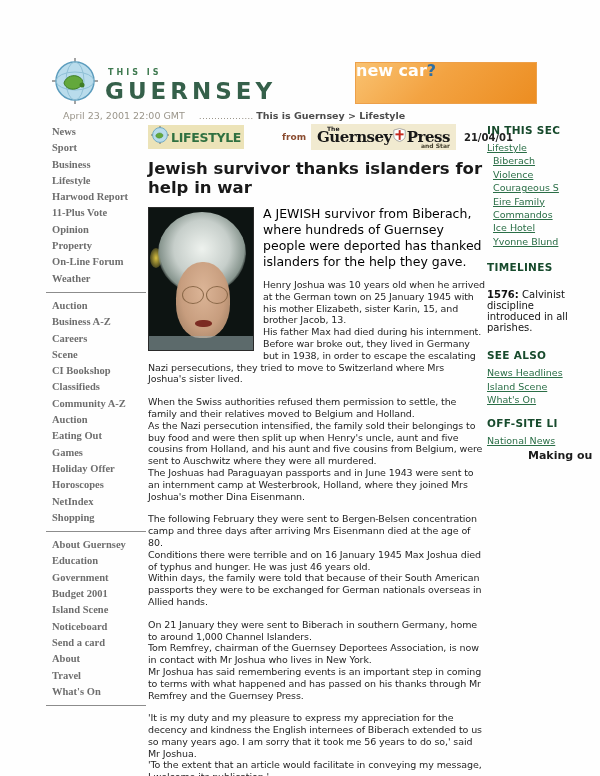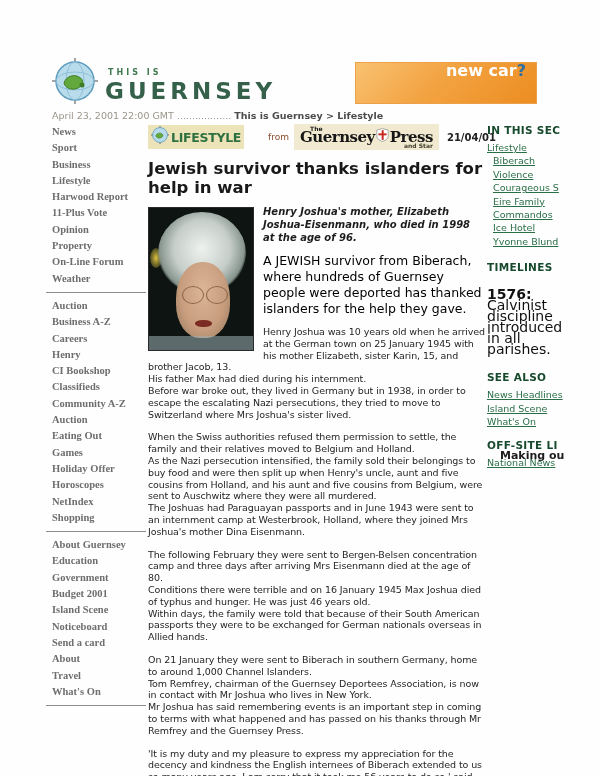--- a/index.html
+++ b/index.html
@@ -9,38 +9,38 @@
   
   .brand{position:absolute;left:52px;top:58px;display:flex;align-items:center;}
   .brand-text{margin-left:7px;margin-top:6px;}
   .brand-tagline{display:block;font-size:8px;font-weight:bold;letter-spacing:3px;color:#3f7a50;margin-left:3px;}
   .brand-name{display:block;font-size:23px;font-weight:bold;letter-spacing:4px;color:#35604a;margin-top:1px;}
 
   .ad{position:absolute;left:355px;top:62px;width:182px;height:42px;
       background:linear-gradient(135deg,#f9c271 0%,#f3a342 45%,#ec8d21 100%);
       border:1px solid #eda04a;box-sizing:border-box;}
   .ad-line1{display:block;font-size:14.5px;font-weight:bold;color:#2f6fa3;margin:4px 0 0 8px;}
-  .ad-line2{display:block;font-size:16px;font-weight:bold;color:#ffffff;text-align:right;margin:-2px 10px 0 0;}
+  .ad-line2{display:block;font-size:16px;font-weight:bold;color:#ffffff;margin:-2px 20px 0 0;}
   .ad-q{color:#2f6fa3;}
 
   .dateline{position:absolute;left:52px;top:110px;font-size:9.5px;white-space:nowrap;}
-  .dl-date,.dl-dots{color:#9a958a;}
+  .dl-date,.dl-dots{color:#9a958a;margin-left:11px;}
   .dl-crumb{color:#4c4c4c;font-weight:bold;text-align:center;}
 
   
   .sidebar{position:absolute;left:52px;top:124px;width:96px;font-family:Liberation Serif, serif;}
   .side-item{font-size:10.5px;font-weight:bold;color:#6e6e6e;line-height:16.3px;white-space:nowrap;cursor:pointer;}
   .side-div{border:none;border-top:1px solid #8c8c8c;margin:5px 0 5px -6px;width:100px;}
 
   
   .main{position:absolute;left:148px;top:124px;width:337px;}
   .section-bar{display:flex;align-items:center;height:26px;}
   .chip{display:flex;align-items:center;background:#ece3b8;width:112px;height:24px;padding:0 3px;box-sizing:border-box;}
   .chip-label{font-size:12.5px;font-weight:bold;color:#2f7040;letter-spacing:-0.3px;margin-left:2px;}
-  .from-label{font-size:9px;font-weight:normal;color:#8a4b2f;margin-left:24px;}
+  .from-label{font-size:9px;font-weight:bold;color:#8a4b2f;margin-left:38px;}
   .press{position:relative;display:flex;align-items:center;background:#f1ead0;height:26px;padding:0 6px 0 6px;margin-left:5px;}
   .press-name{font-family:"DejaVu Serif","Liberation Serif",serif;font-size:15px;font-weight:bold;color:#171717;letter-spacing:-0.5px;}
   .press-the{position:absolute;top:1px;left:16px;font-size:6px;font-weight:bold;color:#171717;}
   .press-sub{position:absolute;bottom:1px;right:6px;font-size:6px;font-weight:bold;color:#44402e;}
   .press-shield{margin:0 1px;}
   .bar-date{font-size:10px;font-weight:bold;color:#222;margin-left:8px;white-space:nowrap;}
 
   .headline{font-size:16.5px;line-height:19px;font-weight:bold;color:#191919;margin:9px 0 8px 0;}
 
   .photo{position:relative;float:left;width:104px;height:142px;background:#0d1412;border:1px solid #2a2a2a;
@@ -59,24 +59,24 @@
 
   .caption{font-size:10px;font-weight:bold;font-style:italic;line-height:13px;color:#1d1d1d;}
   .lead{font-size:12.5px;font-weight:normal;line-height:16px;color:#000000;margin:9px 0 9px 8px;}
   .body-p{font-size:9.5px;line-height:11.8px;color:#1f1f1f;margin:0 0 11px 0;white-space:pre-line;letter-spacing:-0.1px;}
 
   
   .rightcol{position:absolute;left:487px;top:124px;width:130px;}
   .r-head{font-size:10.5px;font-weight:bold;color:#174a2c;letter-spacing:.3px;white-space:nowrap;margin-bottom:6px;}
   .r-link{display:block;font-size:9.5px;color:#2a6e46;text-decoration:underline;line-height:11.4px;margin-bottom:2px;white-space:nowrap;cursor:pointer;}
   .r-indent{margin-left:6px;}
-  .tl-entry{width:84px;font-size:14px;line-height:11px;color:#111;margin:16px 0 0 0;}
+  .tl-entry{width:84px;font-size:10px;line-height:11px;color:#111;margin:16px 0 0 0;}
   .tl-year{font-weight:bold;}
   .mt14{margin-top:14px;} .mt16{margin-top:16px;} .mt12{margin-top:12px;}
-  .teaser{position:absolute;left:500px;top:449px;font-size:11px;font-weight:bold;color:#1c1c1c;white-space:nowrap;}
+  .teaser{position:absolute;left:528px;top:449px;font-size:11px;font-weight:bold;color:#1c1c1c;white-space:nowrap;}
 </style>
 </head>
 <body>
 
 <div class="page">
 
   <div class="brand">
     <span>
       <svg width="46" height="46" viewBox="0 0 46 46">
         <line x1="23" y1="0" x2="23" y2="46" stroke="#4a4a4a" stroke-width="1"></line>
@@ -112,21 +112,21 @@
     <div class="side-item">Harwood Report</div>
     <div class="side-item">11-Plus Vote</div>
     <div class="side-item">Opinion</div>
     <div class="side-item">Property</div>
     <div class="side-item">On-Line Forum</div>
     <div class="side-item">Weather</div>
     <hr class="side-div">
     <div class="side-item">Auction</div>
     <div class="side-item">Business A-Z</div>
     <div class="side-item">Careers</div>
-    <div class="side-item">Henry</div>
+    <div class="side-item">Scene</div>
     <div class="side-item">CI Bookshop</div>
     <div class="side-item">Classifieds</div>
     <div class="side-item">Community A-Z</div>
     <div class="side-item">Auction</div>
     <div class="side-item">Eating Out</div>
     <div class="side-item">Games</div>
     <div class="side-item">Holiday Offer</div>
     <div class="side-item">Horoscopes</div>
     <div class="side-item">NetIndex</div>
     <div class="side-item">Shopping</div>
@@ -179,21 +179,20 @@
     <div class="photo">
       <div class="ph-glow"></div>
       <div class="ph-hair"></div>
       <div class="ph-face"></div>
       <div class="ph-glass l"></div>
       <div class="ph-glass r"></div>
       <div class="ph-mouth"></div>
       <div class="ph-shoulder"></div>
     </div>
 
-    <div class="caption">Henry Joshua's mother, Elizabeth Joshua-Eisenmann, who died in 1998 at the age of 96.</div>
     <div class="lead">A JEWISH survivor from Biberach, where hundreds of Guernsey people were deported has thanked islanders for the help they gave.</div>
 
     <p class="body-p">Henry Joshua was 10 years old when he arrived at the German town on 25 January 1945 with his mother Elizabeth, sister Karin, 15, and brother Jacob, 13.
 His father Max had died during his internment.
 Before war broke out, they lived in Germany but in 1938, in order to escape the escalating Nazi persecutions, they tried to move to Switzerland where Mrs Joshua's sister lived.</p>
     <p class="body-p">When the Swiss authorities refused them permission to settle, the family and their relatives moved to Belgium and Holland.
 As the Nazi persecution intensified, the family sold their belongings to buy food and were then split up when Henry's uncle, aunt and five cousins from Holland, and his aunt and five cousins from Belgium, were sent to Auschwitz where they were all murdered.
 The Joshuas had Paraguayan passports and in June 1943 were sent to an internment camp at Westerbrook, Holland, where they joined Mrs Joshua's mother Dina Eisenmann.</p>
     <p class="body-p">The following February they were sent to Bergen-Belsen concentration camp and three days after arriving Mrs Eisenmann died at the age of 80.
 Conditions there were terrible and on 16 January 1945 Max Joshua died of typhus and hunger. He was just 46 years old.

